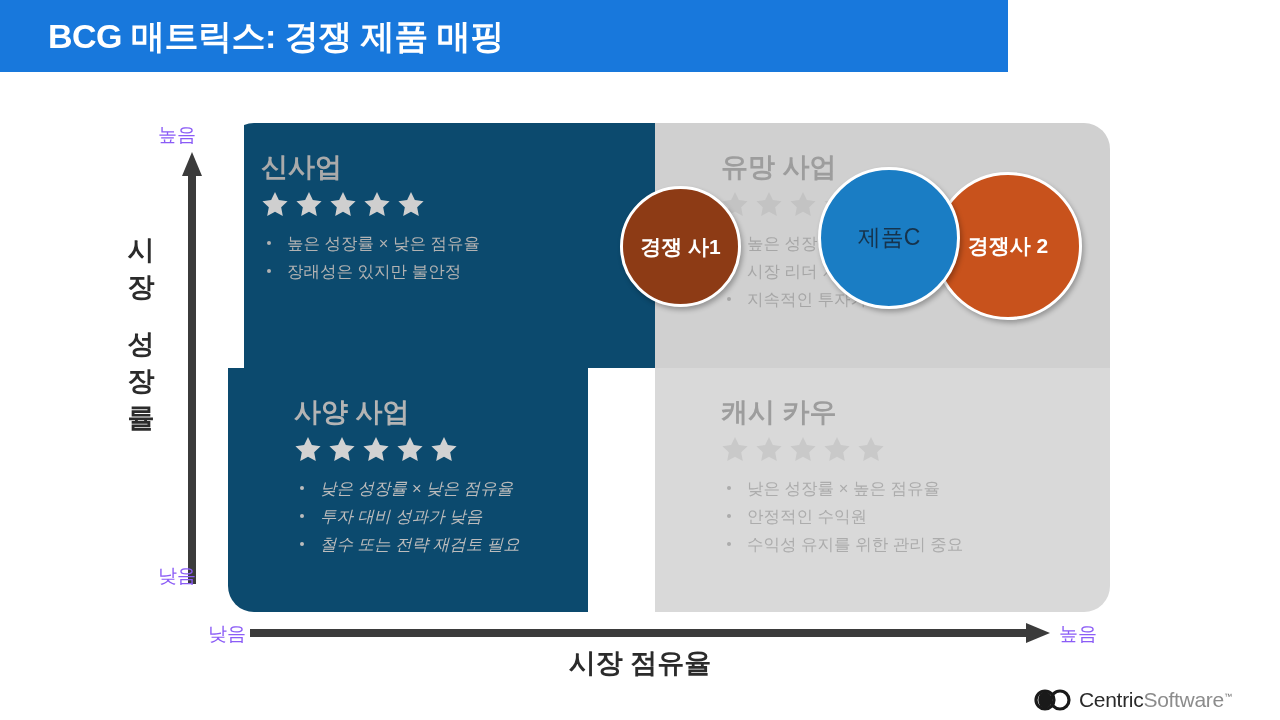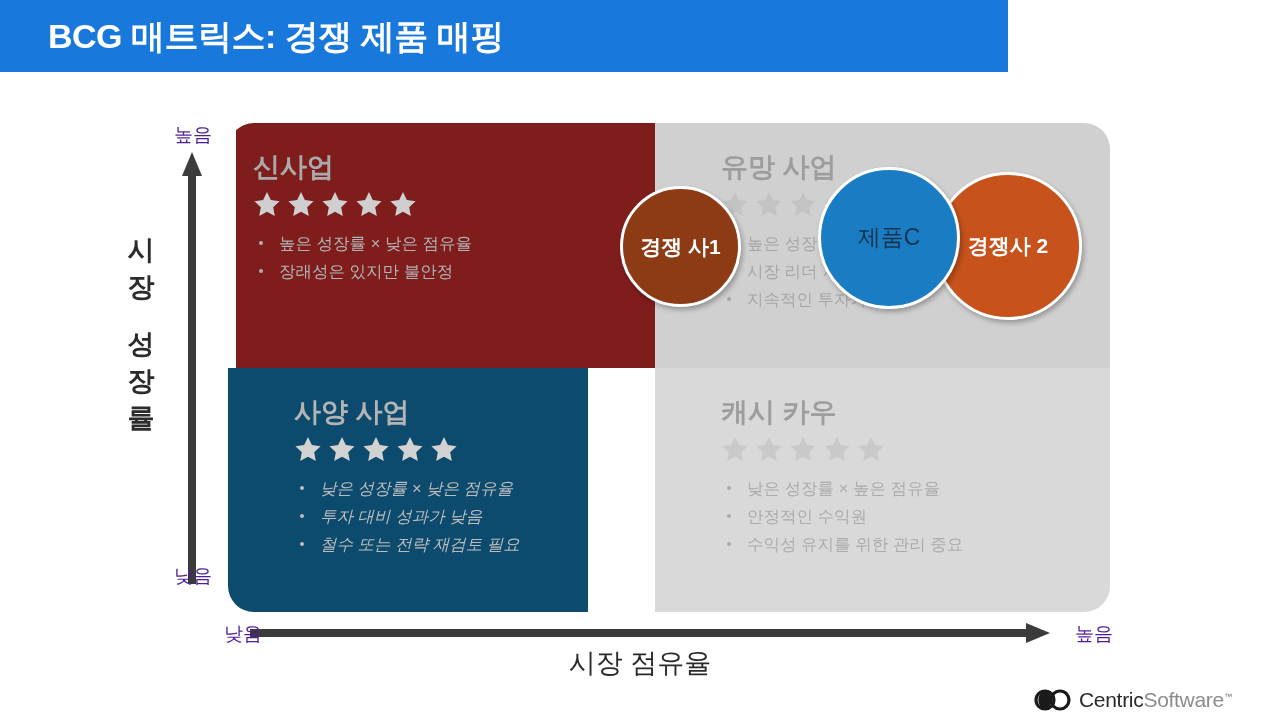--- a/index.html
+++ b/index.html
@@ -38,21 +38,21 @@
     left: 228px; top: 123px;
     width: 882px; height: 489px;
     border-radius: 26px;
     overflow: hidden;
   }
   .quadrant {
     position: absolute;
     box-sizing: border-box;
     padding: 26px 30px 0 66px;
   }
-  #quad-stars       { left: 8px;     top: 0;     width: 427px; height: 245px; background: #7f1d1d; padding-left: 17px; }
+  #quad-stars       { left: 16px;     top: 0;     width: 427px; height: 245px; background: #0c4a6e; padding-left: 17px; }
   #quad-question    { left: 427px; top: 0;     width: 455px; height: 245px; background: #d0d0d0; }
   #quad-dogs        { left: 0;     top: 245px; width: 360px; height: 244px; background: #0c4a6e; }
   #quad-cash-cows   { left: 427px; top: 245px; width: 455px; height: 244px; background: #d9d9d9; }
 
   .quad-heading {
     font-size: 27px;
     font-weight: bold;
     color: #aaaaaa;
     margin: 0 0 4px 0;
     letter-spacing: 0px;
@@ -143,23 +143,22 @@
     width: 22px; height: 432px;
   }
   #x-axis-arrow {
     position: absolute;
     left: 250px; top: 622px;
     width: 800px; height: 22px;
   }
   .axis-end-label {
     position: absolute;
     font-size: 19px;
-    color: #4c1d95;
-    white-space: nowrap;
-    margin-left: 16px;
+    color: #8b5cf6;
+    white-space: nowrap;
   }
   #y-label-high { left: 158px; top: 122px; }
   #y-label-low  { left: 158px; top: 563px; }
   #x-label-low  { left: 208px; top: 621px; }
   #x-label-high { left: 1059px; top: 621px; }
 
   #y-axis-title {
     position: absolute;
     left: 118px; top: 232px;
     width: 46px;
@@ -170,21 +169,21 @@
     line-height: 37px;
     letter-spacing: 0;
   }
   #y-axis-title .gap { display: block; height: 20px; }
   #x-axis-title {
     position: absolute;
     left: 0; top: 645px;
     width: 1280px;
     text-align: center;
     font-size: 27px;
-    font-weight: normal;
+    font-weight: bold;
     color: #2b2b2b;
   }
 
   
   #logo {
     position: absolute;
     left: 1034px; top: 688px;
     display: flex;
     align-items: center;
     gap: 7px;

